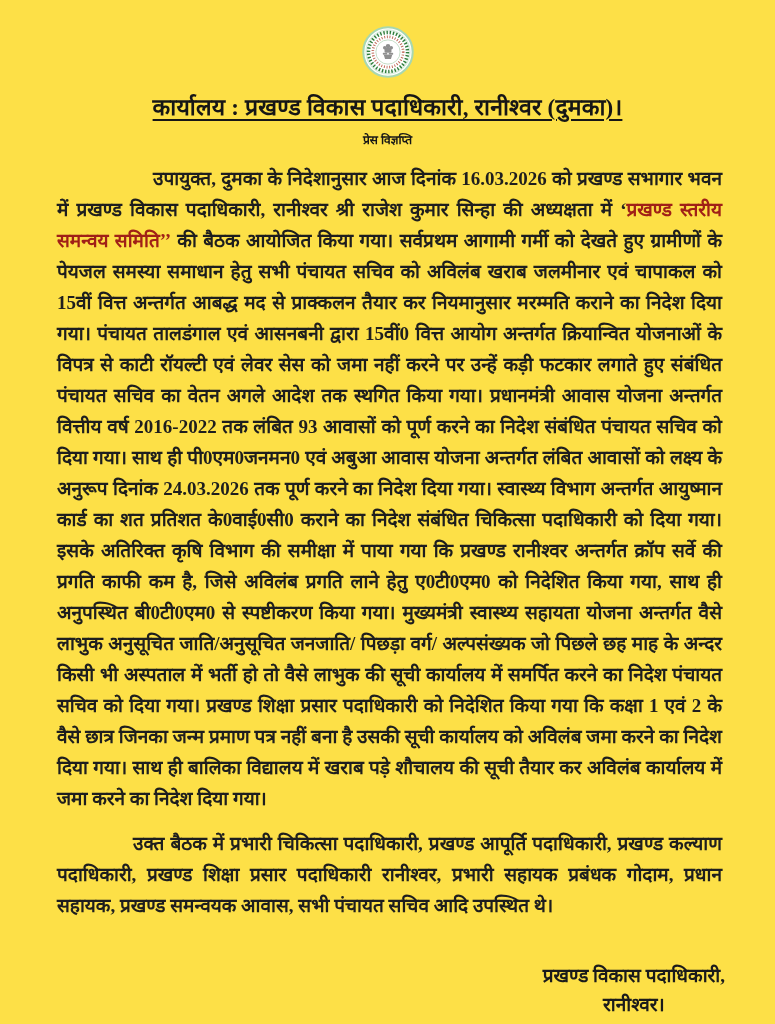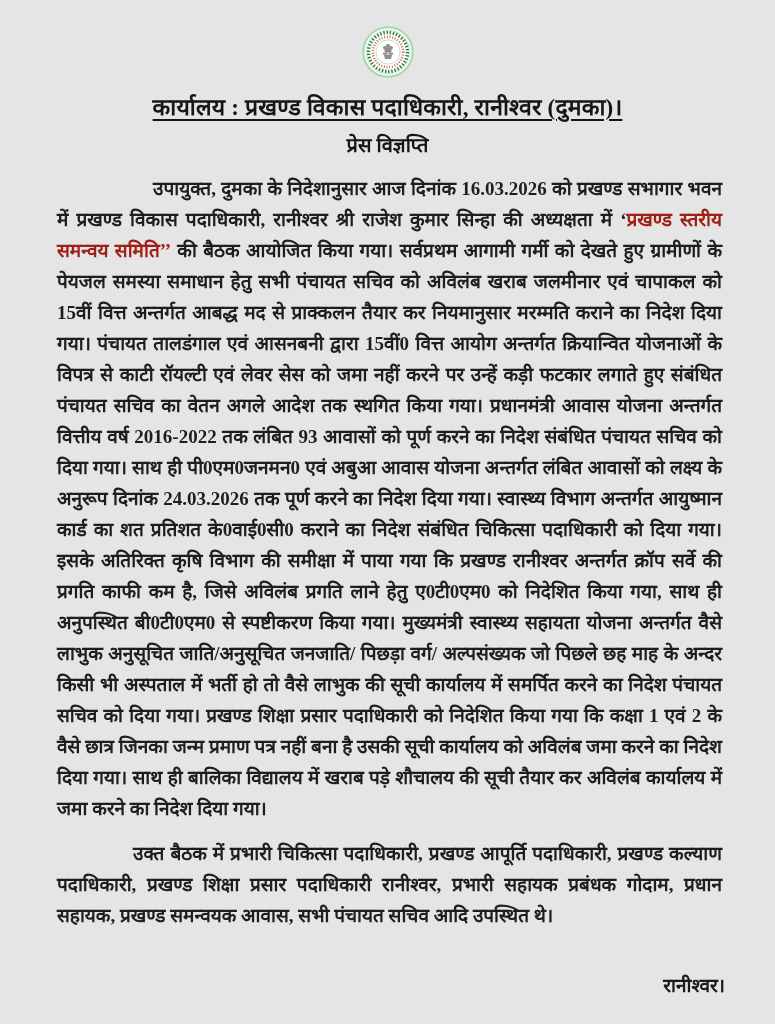--- a/index.html
+++ b/index.html
@@ -6,39 +6,39 @@
   html, body { background: #ffffff; }
   body {
     font-family: "Liberation Serif", "DejaVu Serif", serif;
     color: #1e1e1e;
   }
   .page {
     position: relative;
     width: 775px;
     height: 1024px;
     margin: 0 auto;
-    background: #e5e5e5;
+    background: #fde047;
     overflow: hidden;
   }
   
   .header { text-align: center; padding-top: 26px; }
   .seal { display: inline-block; width: 52px; height: 52px; line-height: 0; }
   .title {
     margin-top: 8px;
     font-size: 23px;
     font-weight: 700;
     letter-spacing: 0.2px;
     text-decoration: underline;
     text-underline-offset: 4px;
     text-decoration-thickness: 2px;
     color: #161616;
   }
   .subtitle {
     margin-top: 9px;
-    font-size: 20px;
+    font-size: 12px;
     font-weight: 700;
     color: #161616;
   }
   
   .body { padding: 15px 53px 0 57px; }
   .para {
     font-size: 19px;
     font-weight: 600;
     line-height: 31px;
     text-align: justify;
@@ -90,17 +90,18 @@
     <h2 class="subtitle">प्रेस विज्ञप्ति</h2>
   </header>
 
   <main class="body">
     <p class="para para1"><span>उपायुक्त, दुमका के निदेशानुसार आज दिनांक 16.03.2026 को प्रखण्ड सभागार भवन में प्रखण्ड विकास पदाधिकारी, रानीश्वर श्री राजेश कुमार सिन्हा की अध्यक्षता में ‘</span><span class="red-highlight">प्रखण्ड स्तरीय समन्वय समिति’’</span><span> की बैठक आयोजित किया गया। सर्वप्रथम आगामी गर्मी को देखते हुए ग्रामीणों के पेयजल समस्या समाधान हेतु सभी पंचायत सचिव को अविलंब खराब जलमीनार एवं चापाकल को 15वीं वित्त अन्तर्गत आबद्ध मद से प्राक्कलन तैयार कर नियमानुसार मरम्मति कराने का निदेश दिया गया। पंचायत तालडंगाल एवं आसनबनी द्वारा 15वीं0 वित्त आयोग अन्तर्गत क्रियान्वित योजनाओं के विपत्र से काटी रॉयल्टी एवं लेवर सेस को जमा नहीं करने पर उन्हें कड़ी फटकार लगाते हुए संबंधित पंचायत सचिव का वेतन अगले आदेश तक स्थगित किया गया। प्रधानमंत्री आवास योजना अन्तर्गत वित्तीय वर्ष 2016-2022 तक लंबित 93 आवासों को पूर्ण करने का निदेश संबंधित पंचायत सचिव को दिया गया। साथ ही पी0एम0जनमन0 एवं अबुआ आवास योजना अन्तर्गत लंबित आवासों को लक्ष्य के अनुरूप दिनांक 24.03.2026 तक पूर्ण करने का निदेश दिया गया। स्वास्थ्य विभाग अन्तर्गत आयुष्मान कार्ड का शत प्रतिशत के0वाई0सी0 कराने का निदेश संबंधित चिकित्सा पदाधिकारी को दिया गया। इसके अतिरिक्त कृषि विभाग की समीक्षा में पाया गया कि प्रखण्ड रानीश्वर अन्तर्गत क्रॉप सर्वे की प्रगति काफी कम है, जिसे अविलंब प्रगति लाने हेतु ए0टी0एम0 को निदेशित किया गया, साथ ही अनुपस्थित बी0टी0एम0 से स्पष्टीकरण किया गया। मुख्यमंत्री स्वास्थ्य सहायता योजना अन्तर्गत वैसे लाभुक अनुसूचित जाति/अनुसूचित जनजाति/ पिछड़ा वर्ग/ अल्पसंख्यक जो पिछले छह माह के अन्दर किसी भी अस्पताल में भर्ती हो तो वैसे लाभुक की सूची कार्यालय में समर्पित करने का निदेश पंचायत सचिव को दिया गया। प्रखण्ड शिक्षा प्रसार पदाधिकारी को निदेशित किया गया कि कक्षा 1 एवं 2 के वैसे छात्र जिनका जन्म प्रमाण पत्र नहीं बना है उसकी सूची कार्यालय को अविलंब जमा करने का निदेश दिया गया। साथ ही बालिका विद्यालय में खराब पड़े शौचालय की सूची तैयार कर अविलंब कार्यालय में जमा करने का निदेश दिया गया।</span></p>
     <p class="para para2">उक्त बैठक में प्रभारी चिकित्सा पदाधिकारी, प्रखण्ड आपूर्ति पदाधिकारी, प्रखण्ड कल्याण पदाधिकारी, प्रखण्ड शिक्षा प्रसार पदाधिकारी रानीश्वर, प्रभारी सहायक प्रबंधक गोदाम, प्रधान सहायक, प्रखण्ड समन्वयक आवास, सभी पंचायत सचिव आदि उपस्थित थे।</p>
   </main>
 
   <footer class="signature-wrap">
     <div class="signature">
+      <div>प्रखण्ड विकास पदाधिकारी,</div>
       <div>रानीश्वर।</div>
     </div>
   </footer>
 
 </div>
 
 </body></html>

